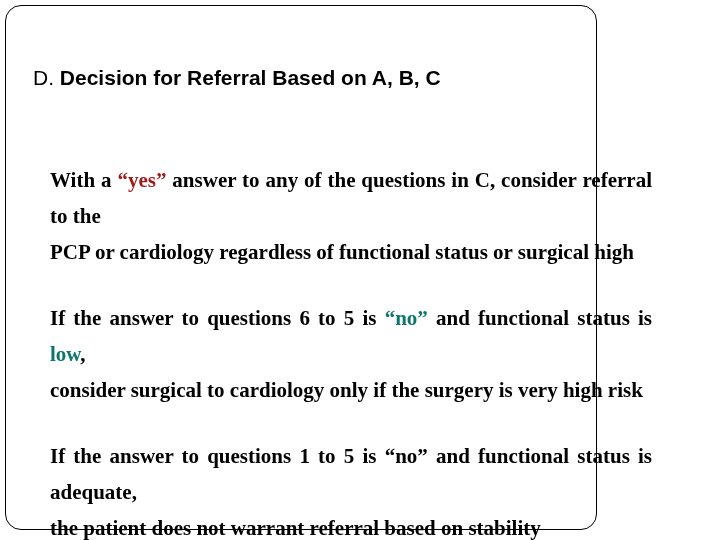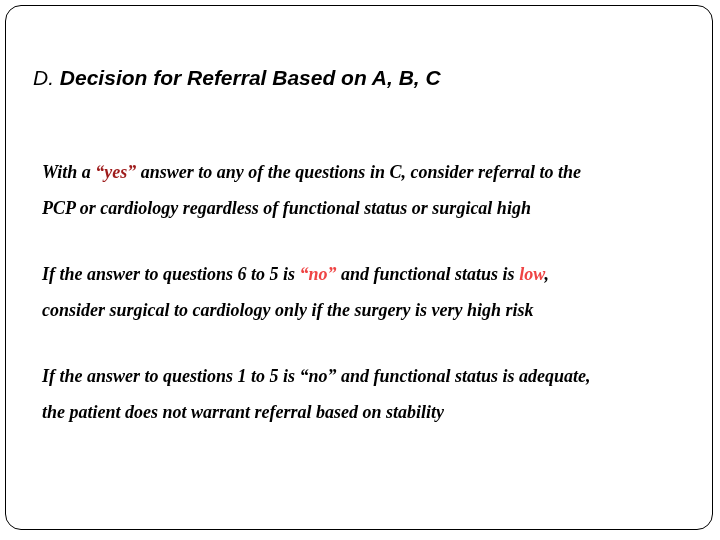--- a/index.html
+++ b/index.html
@@ -12,27 +12,26 @@
     height: 540px;
     overflow: hidden;
     font-family: "Liberation Serif", serif;
   }
 
   
   #slide {
     position: absolute;
     left: 5px;
     top: 5px;
-    width: 708px;
+    width: 592px;
     height: 525px;
     box-sizing: border-box;
     border: 1px solid #000000;
     border-radius: 16px;
     background: #ffffff;
-    font-style: italic;
   }
 
   
   #slide-title {
     position: absolute;
     left: 27px;
     top: 58px;
     width: 650px;
     font-family: "Liberation Sans", sans-serif;
     font-size: 21px;
@@ -52,38 +51,38 @@
   #body-block {
     position: absolute;
     left: 28px;
     top: 140px;
     width: 634px;
   }
 
   .para {
     font-family: "Liberation Serif", serif;
     font-weight: bold;
-    font-size: 18px;
+    font-size: 21px;
     line-height: 36px;
     color: #000000;
     text-align: justify;
-    margin: 8px;
+    margin: 16px;
     padding: 0;
   }
   .para.gap {
     margin-top: 30px;
   }
   
   .para .lastline {
     text-align: left;
     display: block;
   }
 
   .red-dark { color: #9e1b1b; }
-  .red-bright { color: #ef4444; }
+  .red-bright { color: #0f766e; }
 </style>
 </head>
 <body>
 
 <div id="slide">
 
   <div id="slide-title">
     <span class="t-prefix">D.</span><span>&nbsp;</span><span class="t-main">Decision for Referral Based on A, B, C</span>
   </div>
 

